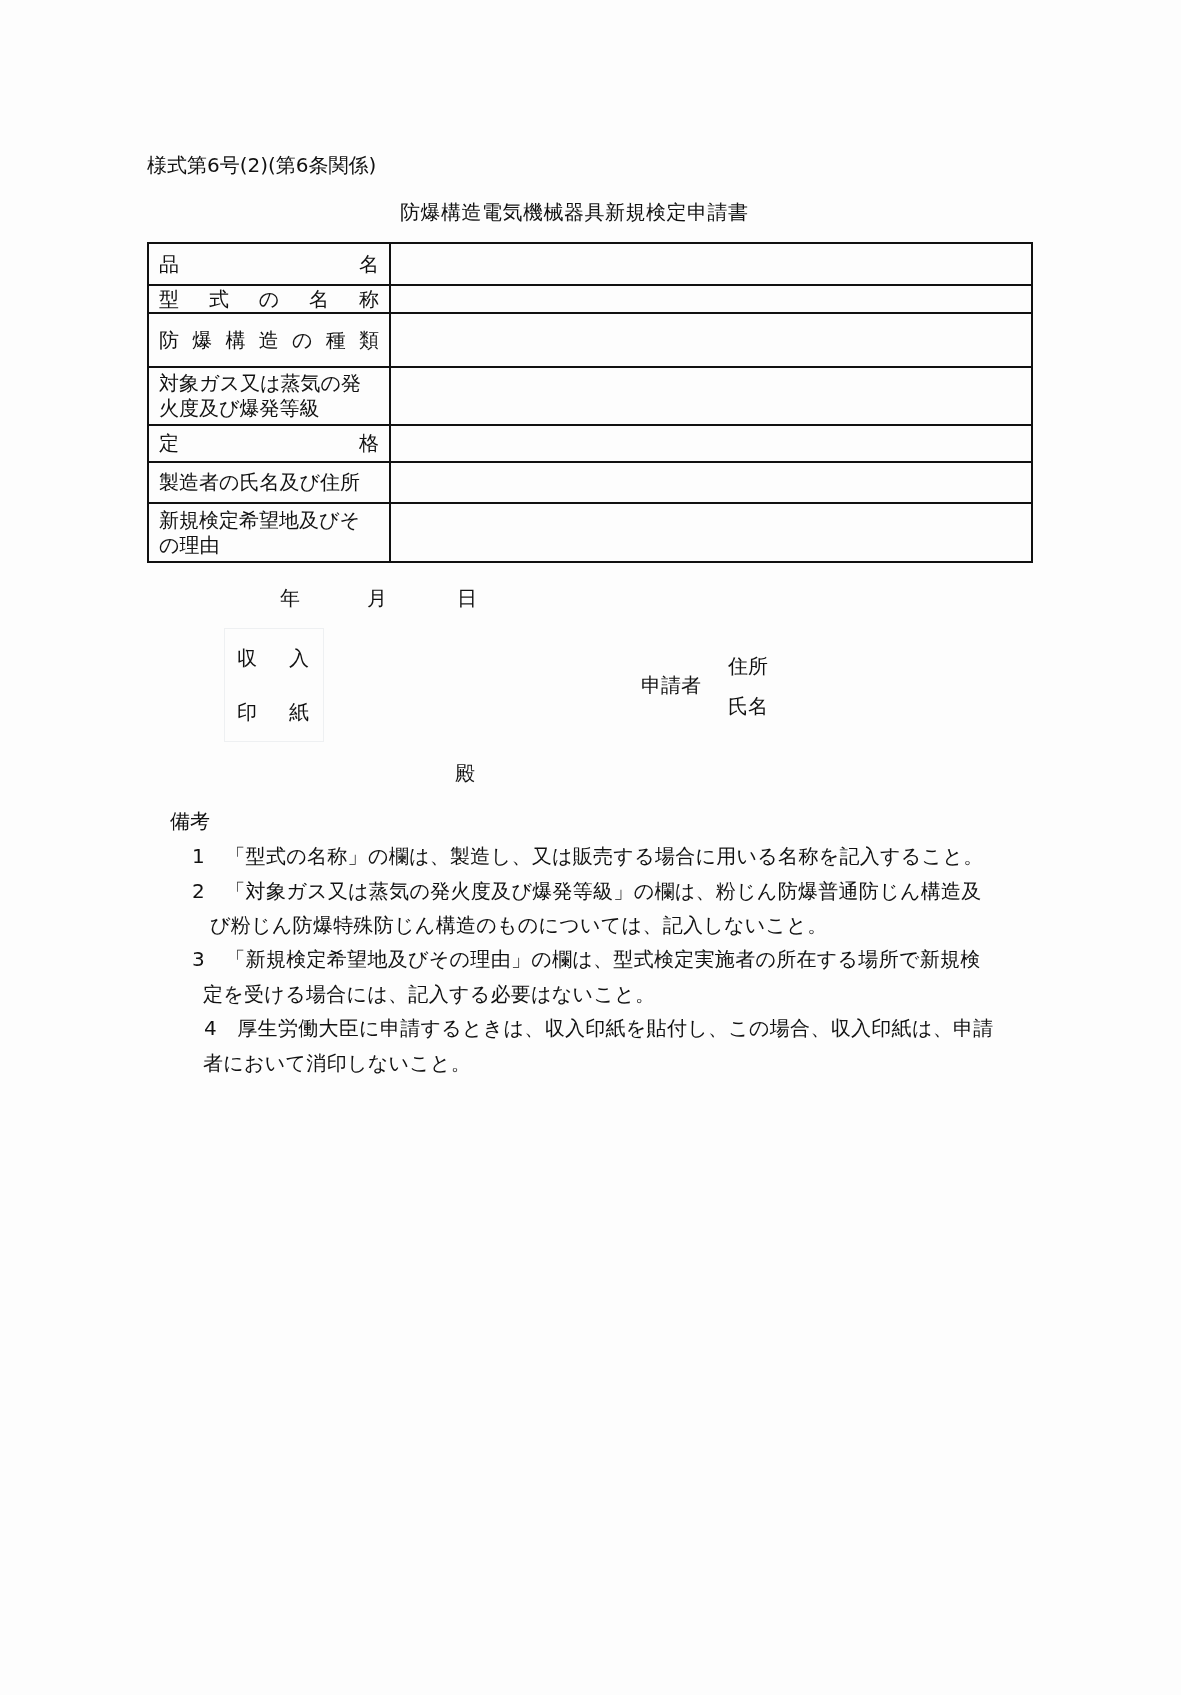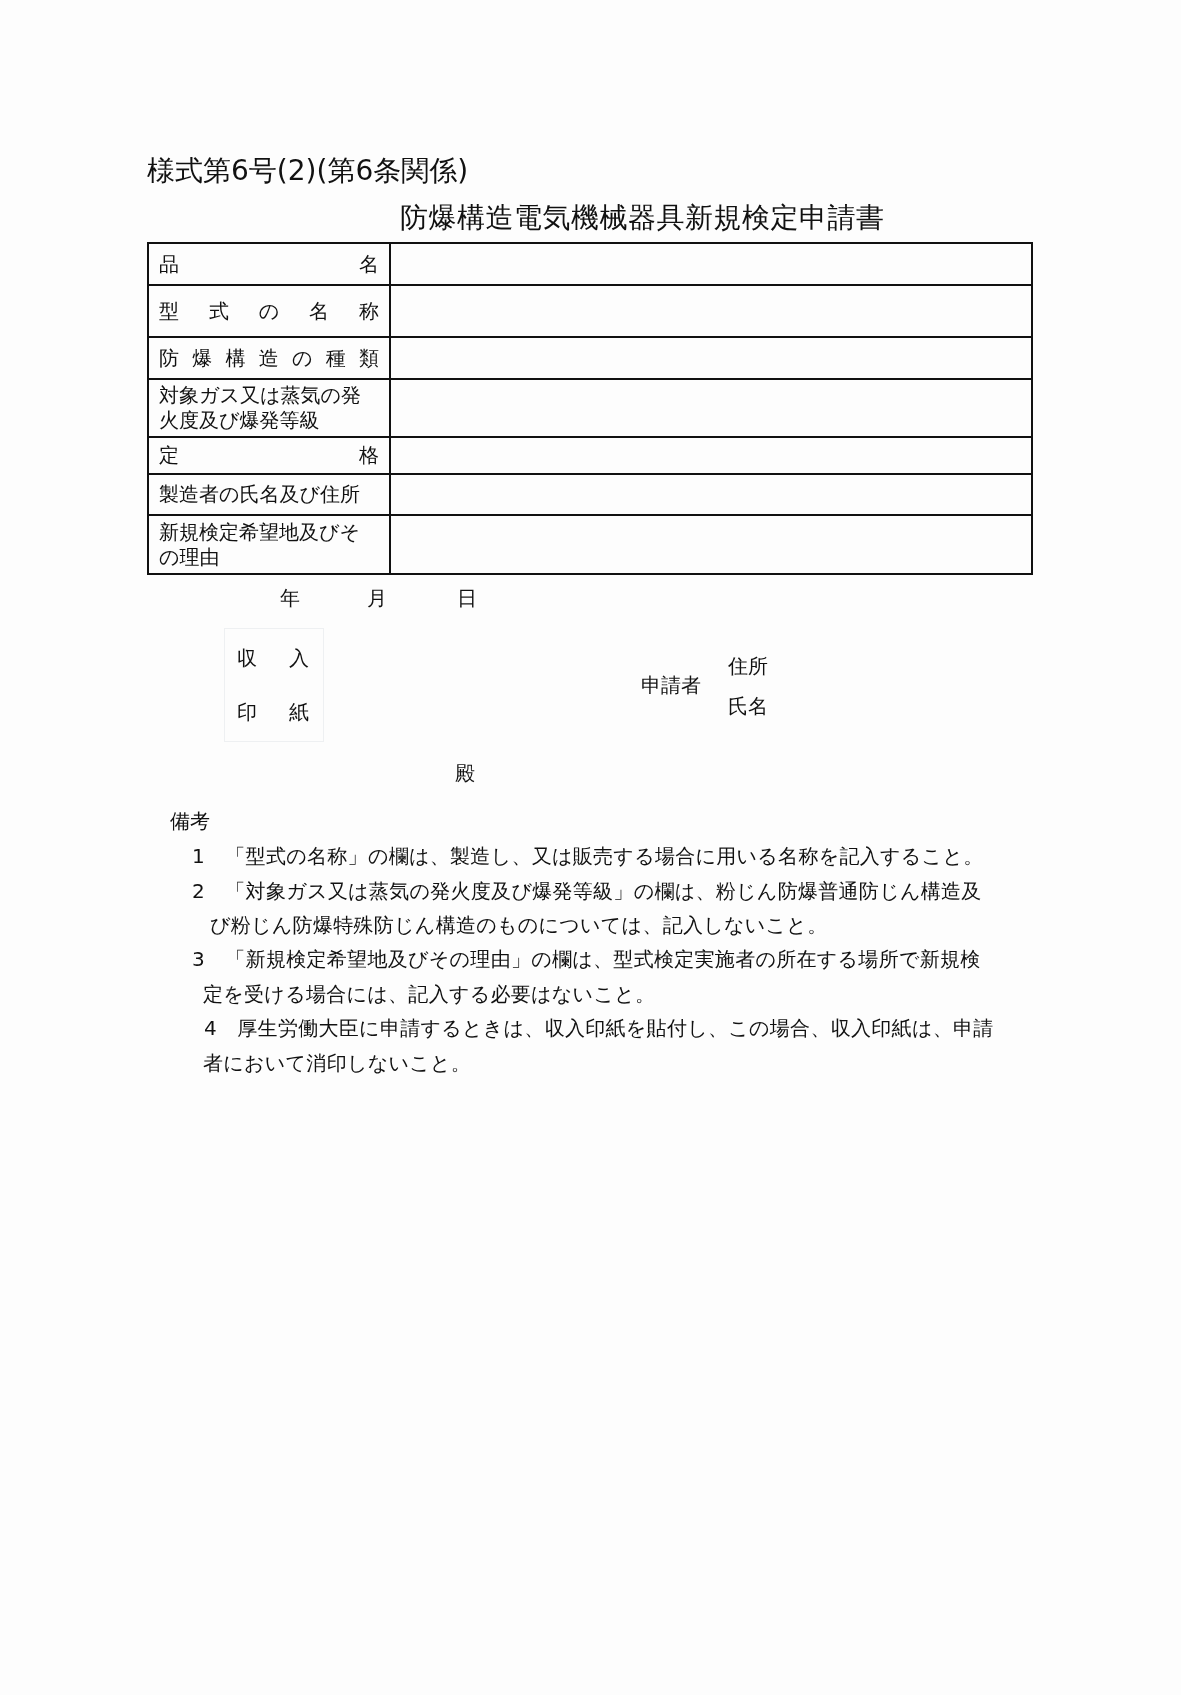--- a/index.html
+++ b/index.html
@@ -6,22 +6,22 @@
   body {
     width: 1181px; height: 1695px;
     background: #fdfdfd;
     position: relative;
     overflow: hidden;
     font-family: "DejaVu Sans", "Liberation Sans", sans-serif;
     color: #111;
     font-size: 20px;
   }
   .abs { position: absolute; white-space: nowrap; }
-  #form-number { left: 147px; top: 152px; font-size: 28px; }
-  #form-title { left: 400px; top: 199px; font-size: 28px; letter-spacing: 0.5px; }
+  #form-number { left: 147px; top: 152px; font-size: 20px; }
+  #form-title { left: 400px; top: 199px; font-size: 20px; letter-spacing: 0.5px; }
 
   table.form-table {
     position: absolute; left: 147px; top: 242px;
     width: 886px; border-collapse: collapse;
     table-layout: fixed;
   }
   table.form-table td {
     border: 2px solid #111;
     padding: 0 10px;
     font-size: 20px;
@@ -54,25 +54,25 @@
 
 <div class="abs" id="form-number">様式第6号(2)(第6条関係)</div>
 <div class="abs" id="form-title">防爆構造電気機械器具新規検定申請書</div>
 
 <table class="form-table">
   <tbody>
       <tr style="height:42px">
     <td class="label spread">品名</td>
     <td></td>
   </tr>
-  <tr style="height:52px">
+  <tr style="height:28px">
     <td class="label spread">型式の名称</td>
     <td></td>
   </tr>
-  <tr style="height:42px">
+  <tr style="height:54px">
     <td class="label spread">防爆構造の種類</td>
     <td></td>
   </tr>
   <tr style="height:58px">
     <td class="label wrap">対象ガス又は蒸気の発火度及び爆発等級</td>
     <td></td>
   </tr>
   <tr style="height:37px">
     <td class="label spread">定格</td>
     <td></td>

